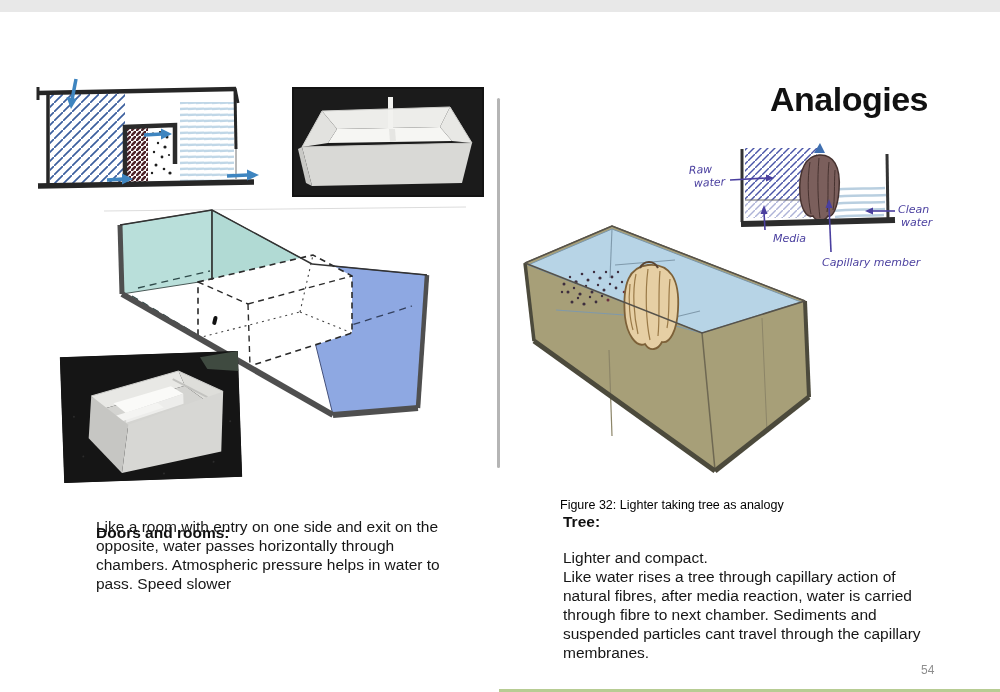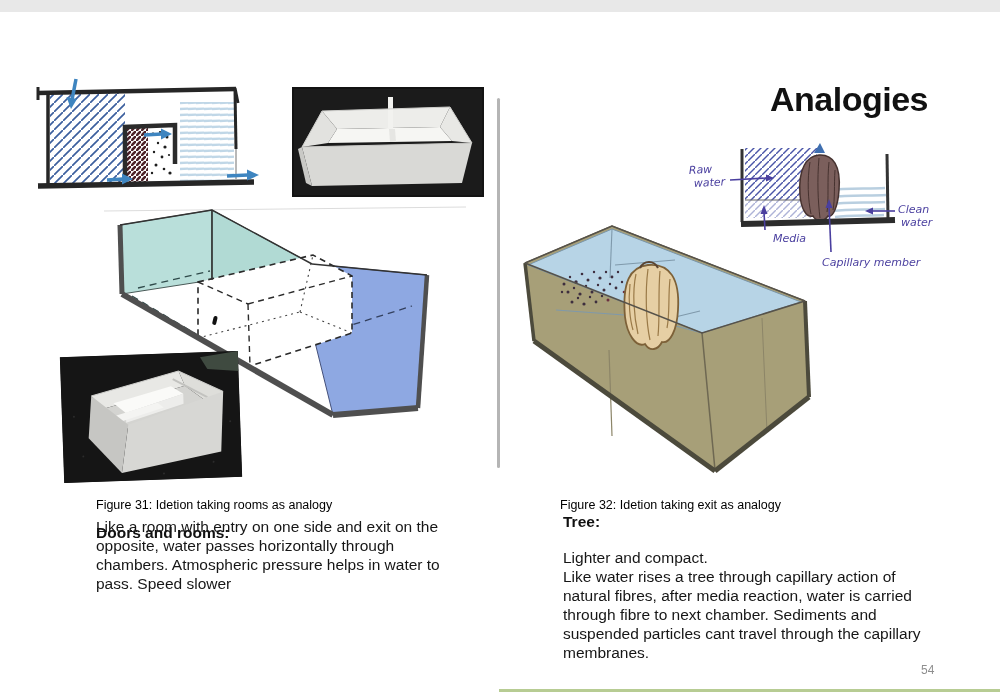--- a/index.html
+++ b/index.html
@@ -337,25 +337,24 @@
       <path d="M22,119 L203,249" stroke-width="5"></path>
       <path d="M203,249 L297,175" stroke-width="5"></path>
       <path d="M293,79 L297,175" stroke-width="4"></path>
     </g>
     <g stroke="#56524a" stroke-width="1.5" fill="none">
       <path d="M13,41 L100,4 L293,79"></path>
       <path d="M13,41 L190,111 L293,79"></path>
     </g>
   </svg>
 
-  <div class="caption caption-left">Figure 31: Idetion taking rooms as analogy</div>
   <div class="heading heading-left">Doors and rooms:</div>
   <div class="body-text body-left">Like a room with entry on one side and exit on the opposite, water passes horizontally through chambers. Atmospheric pressure helps in water to pass. Speed slower</div>
 
-  <div class="caption caption-right">Figure 32: Idetion taking exit as analogy</div>
+  <div class="caption caption-right">Figure 32: Lighter taking tree as analogy</div>
   <div class="heading heading-right">Tree:</div>
   <div class="body-text body-right">
     <div>Lighter and compact.</div>
     <div>Like water rises a tree through capillary action of natural fibres, after media reaction, water is carried through fibre to next chamber. Sediments and suspended particles cant travel through the capillary membranes.</div>
   </div>
 
   <div class="page-number">54</div>
   <div class="green-rule"></div>
 
 </div>

